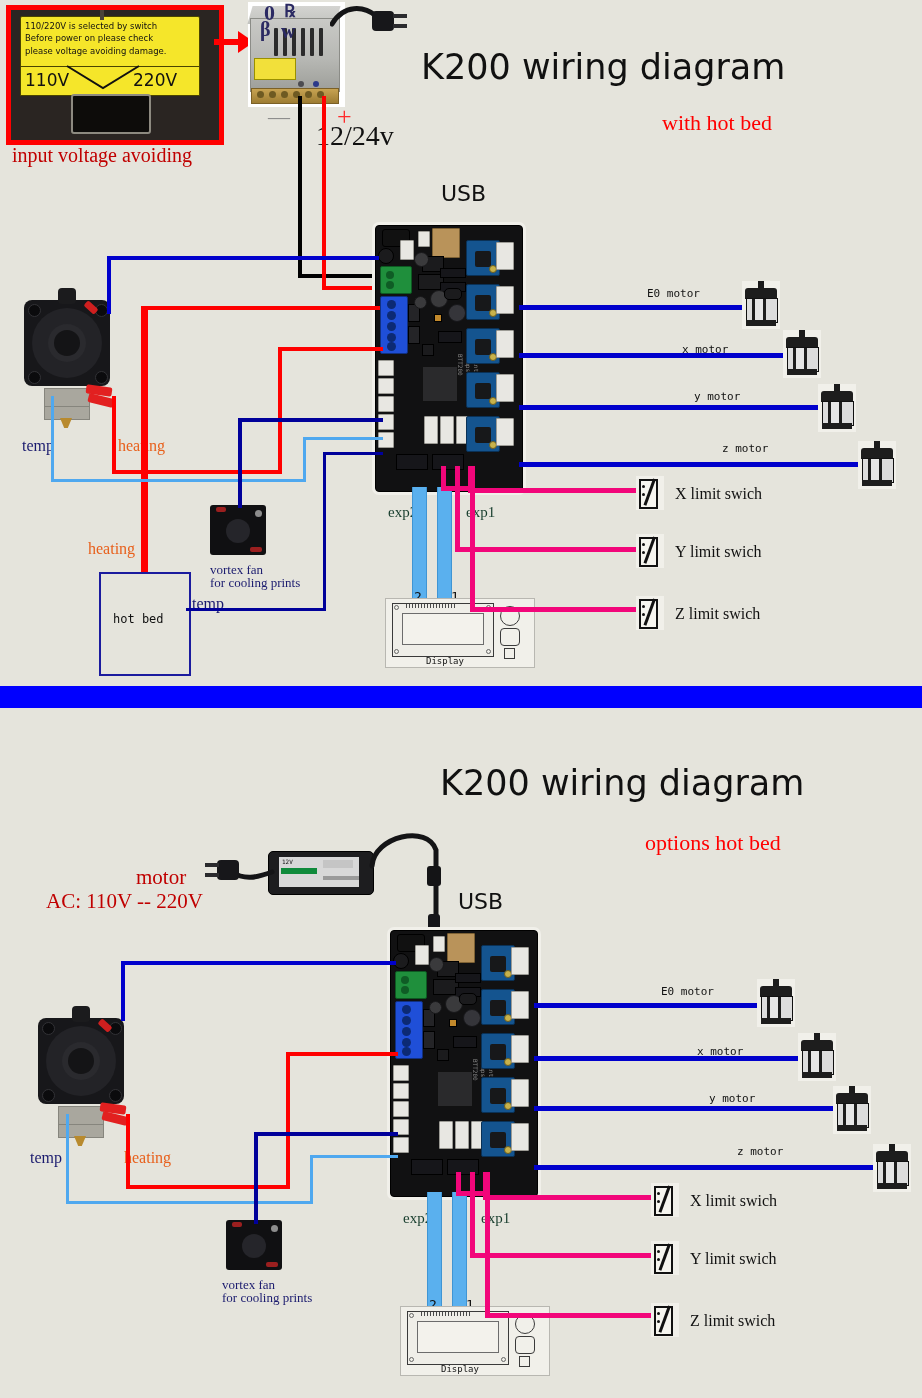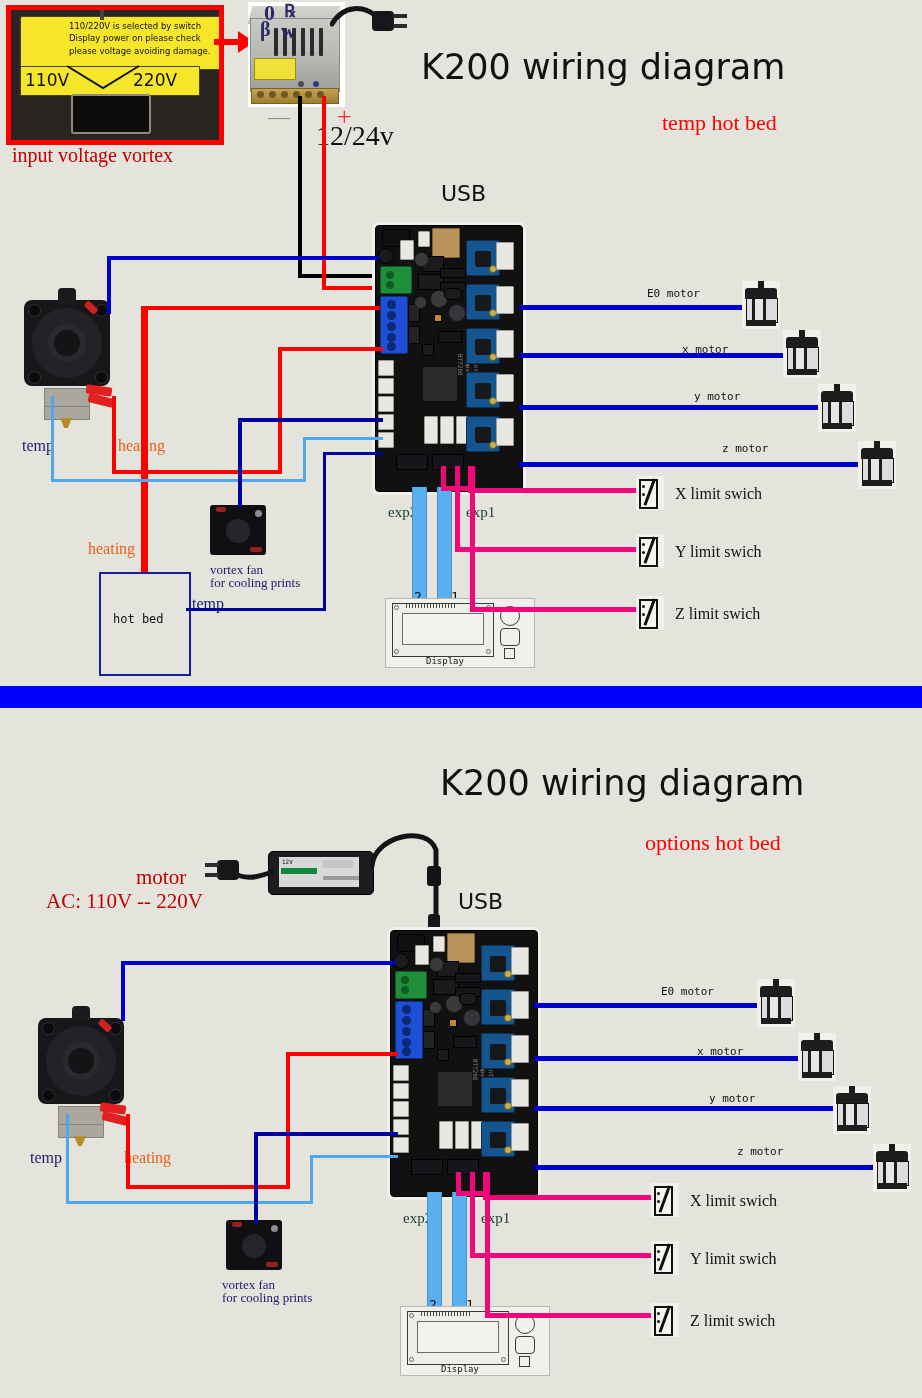--- a/index.html
+++ b/index.html
@@ -134,38 +134,38 @@
   .arrow-head{position:absolute;width:0;height:0;border-top:11px solid transparent;border-bottom:11px solid transparent;border-left:16px solid #ff0000;}
 </style>
 </head>
 <body>
 
 <div id="page">
 
   <div class="panel" id="panel-top">
 
     <div class="vbox" style="left:6px;top:5px;width:208px;height:130px;">
-      <div class="vlabel" style="left:9px;top:6px;width:178px;height:52px;padding-left:44px;">
+      <div class="vlabel" style="left:9px;top:6px;width:178px;height:52px;">
         <div class="t">110/220V is selected by  switch</div>
-        <div class="t" style="padding-top:0">Display power on please check</div>
+        <div class="t" style="padding-top:0">Before power on please check</div>
         <div class="t" style="padding-top:0">please voltage avoiding damage.</div>
       </div>
 
       <div style="position:absolute;left:9px;top:56px;width:178px;height:28px;background:#f5e62a;border:1px solid #4a4400;"></div>
       <div class="vbig" style="left:14px;top:60px;">110V</div>
       <div class="vbig" style="left:122px;top:60px;">220V</div>
 
       <svg style="position:absolute;left:52px;top:54px;" width="80" height="30">
         <polyline points="4,2 40,24 76,2" fill="none" stroke="#111" stroke-width="2"></polyline>
       </svg>
       <div class="vslot" style="left:60px;top:84px;width:76px;height:36px;"></div>
 
       <div style="position:absolute;left:89px;top:0px;width:4px;height:10px;background:#4a433a;"></div>
     </div>
-    <div class="lbl cap-red" style="left:12px;top:145px;">input voltage vortex</div>
+    <div class="lbl cap-red" style="left:12px;top:145px;">input voltage avoiding</div>
 
     <div class="arrow-line" style="left:214px;top:39px;width:28px;"></div>
     <div class="arrow-head" style="left:238px;top:31px;"></div>
 
     <div class="psu" style="left:248px;top:2px;width:97px;height:105px;">
       <div class="psu-top" style="left:2px;top:4px;width:88px;height:18px;transform:skewX(-16deg);"></div>
       <div class="psu-body" style="left:2px;top:16px;width:88px;height:72px;"></div>
 
       <div class="psu-vent" style="left:26px;top:26px;height:28px;"></div>
       <div class="psu-vent" style="left:35px;top:26px;height:28px;"></div>
@@ -205,21 +205,21 @@
     <div class="lbl minus" style="left:268px;top:106px;">—</div>
     <div class="lbl plus" style="left:337px;top:104px;">+</div>
     <div class="lbl volt-lbl" style="left:316px;top:122px;">12/24v</div>
 
     <div class="wire wv c-black" style="left:298px;top:96px;height:182px;"></div>
     <div class="wire wh c-black" style="left:298px;top:274px;width:78px;"></div>
     <div class="wire wv c-red" style="left:322px;top:96px;height:190px;"></div>
     <div class="wire wh c-red" style="left:322px;top:286px;width:56px;"></div>
 
     <div class="lbl title" style="left:421px;top:50px;">K200 wiring diagram</div>
-    <div class="lbl subtitle" style="left:662px;top:112px;">temp hot bed</div>
+    <div class="lbl subtitle" style="left:662px;top:112px;">with hot bed</div>
     <div class="lbl usb-lbl" style="left:441px;top:183px;">USB</div>
 
     <div class="board" style="left:375px;top:225px;width:146px;height:265px;">
 
       <div class="bd dcjack" style="left:6px;top:3px;width:26px;height:16px;"></div>
       <div class="bd chip" style="left:2px;top:22px;width:14px;height:14px;border-radius:50%;"></div>
 
       <div class="bd usbport" style="left:56px;top:2px;width:26px;height:28px;"></div>
 
       <div class="bd whtconn" style="left:24px;top:14px;width:12px;height:18px;"></div>

